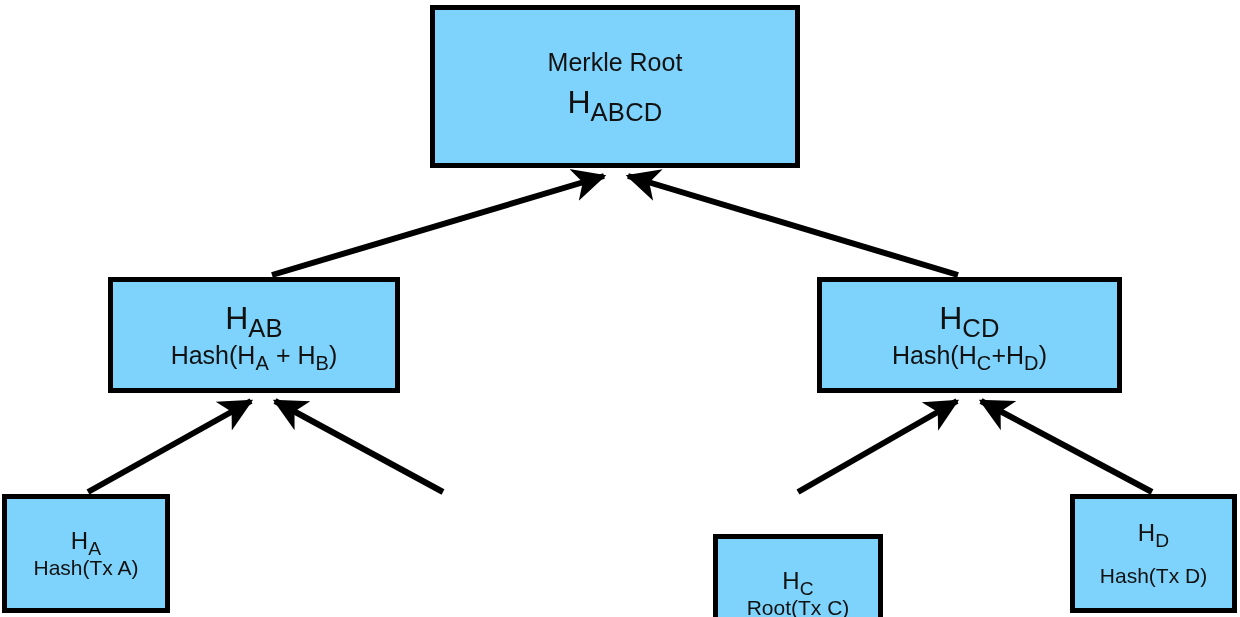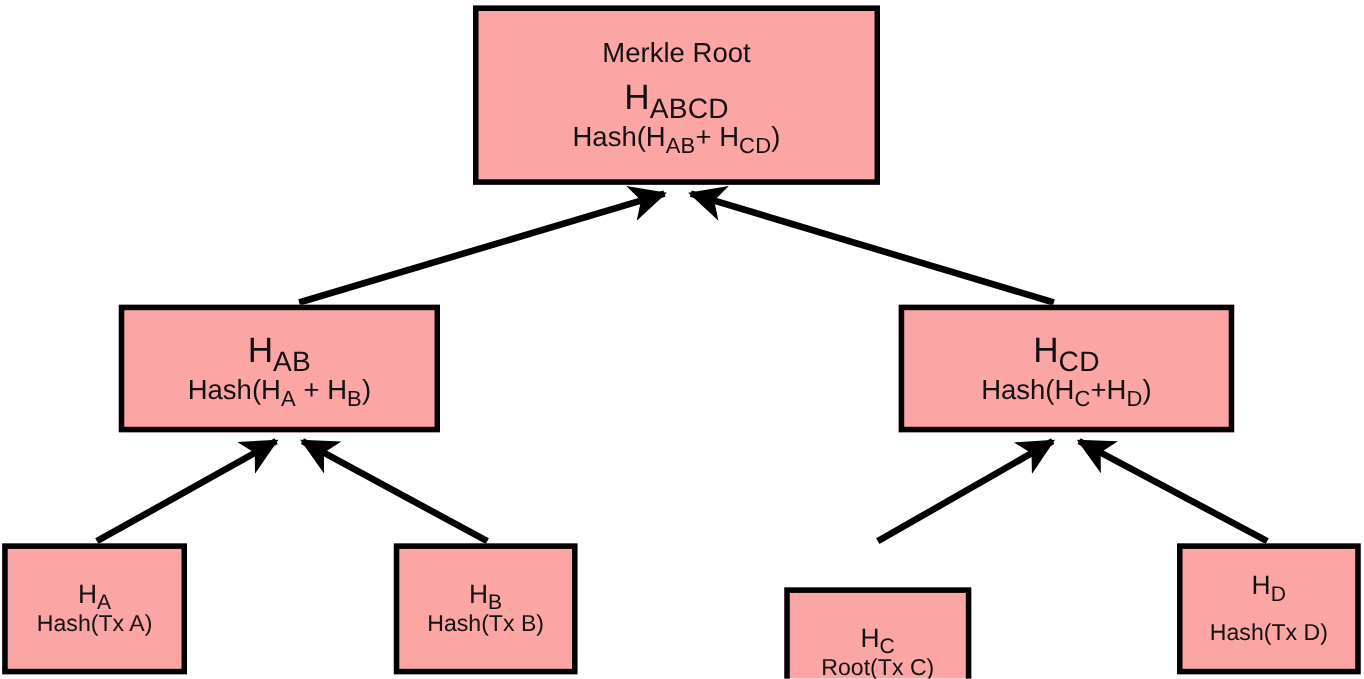--- a/index.html
+++ b/index.html
@@ -18,21 +18,21 @@
   #edges {
     position: absolute;
     left: 0;
     top: 0;
     width: 1240px;
     height: 617px;
   }
   .node {
     position: absolute;
     box-sizing: border-box;
-    background: #fca5a5;
+    background: #7dd3fc;
     border: 5px solid #000000;
     display: flex;
     flex-direction: column;
     align-items: center;
     justify-content: center;
     z-index: 2;
   }
   .node-line {
     color: #111111;
     line-height: 1.12;
@@ -92,23 +92,20 @@
     <line x1="443" y1="492" x2="275" y2="401" stroke="#000000" stroke-width="6" marker-end="url(#arrowhead)"></line>
     <line x1="798" y1="492" x2="957" y2="401" stroke="#000000" stroke-width="6" marker-end="url(#arrowhead)"></line>
     <line x1="1152" y1="492" x2="981" y2="401" stroke="#000000" stroke-width="6" marker-end="url(#arrowhead)"></line>
   </svg>
 
   <div class="node" id="node-root">
     <div class="node-line title-line">Merkle Root</div>
     <div class="node-line hash-id">
       <span>H</span><sub>ABCD</sub>
     </div>
-    <div class="node-line hash-expr">
-      <span>Hash(H</span><sub>AB</sub><span>+ H</span><sub>CD</sub><span>)</span>
-    </div>
   </div>
 
   <div class="node" id="node-ab">
     <div class="node-line hash-id">
       <span>H</span><sub>AB</sub>
     </div>
     <div class="node-line hash-expr">
       <span>Hash(H</span><sub>A</sub><span> + H</span><sub>B</sub><span>)</span>
     </div>
   </div>
@@ -122,26 +119,20 @@
 
   <div class="node" id="node-cd">
     <div class="node-line hash-id">
       <span>H</span><sub>CD</sub>
     </div>
     <div class="node-line hash-expr">
       <span>Hash(H</span><sub>C</sub><span>+H</span><sub>D</sub><span>)</span>
     </div>
   </div>
 
-  <div class="node leaf" id="node-b">
-    <div class="node-line hash-id">
-      <span>H</span><sub>B</sub>
-    </div>
-    <div class="node-line hash-expr">Hash(Tx B)</div>
-  </div>
 
   <div class="node leaf" id="node-c">
     <div class="node-line hash-id">
       <span>H</span><sub>C</sub>
     </div>
     <div class="node-line hash-expr">Root(Tx C)</div>
   </div>
 
   <div class="node leaf" id="node-d">
     <div class="node-line hash-id">

